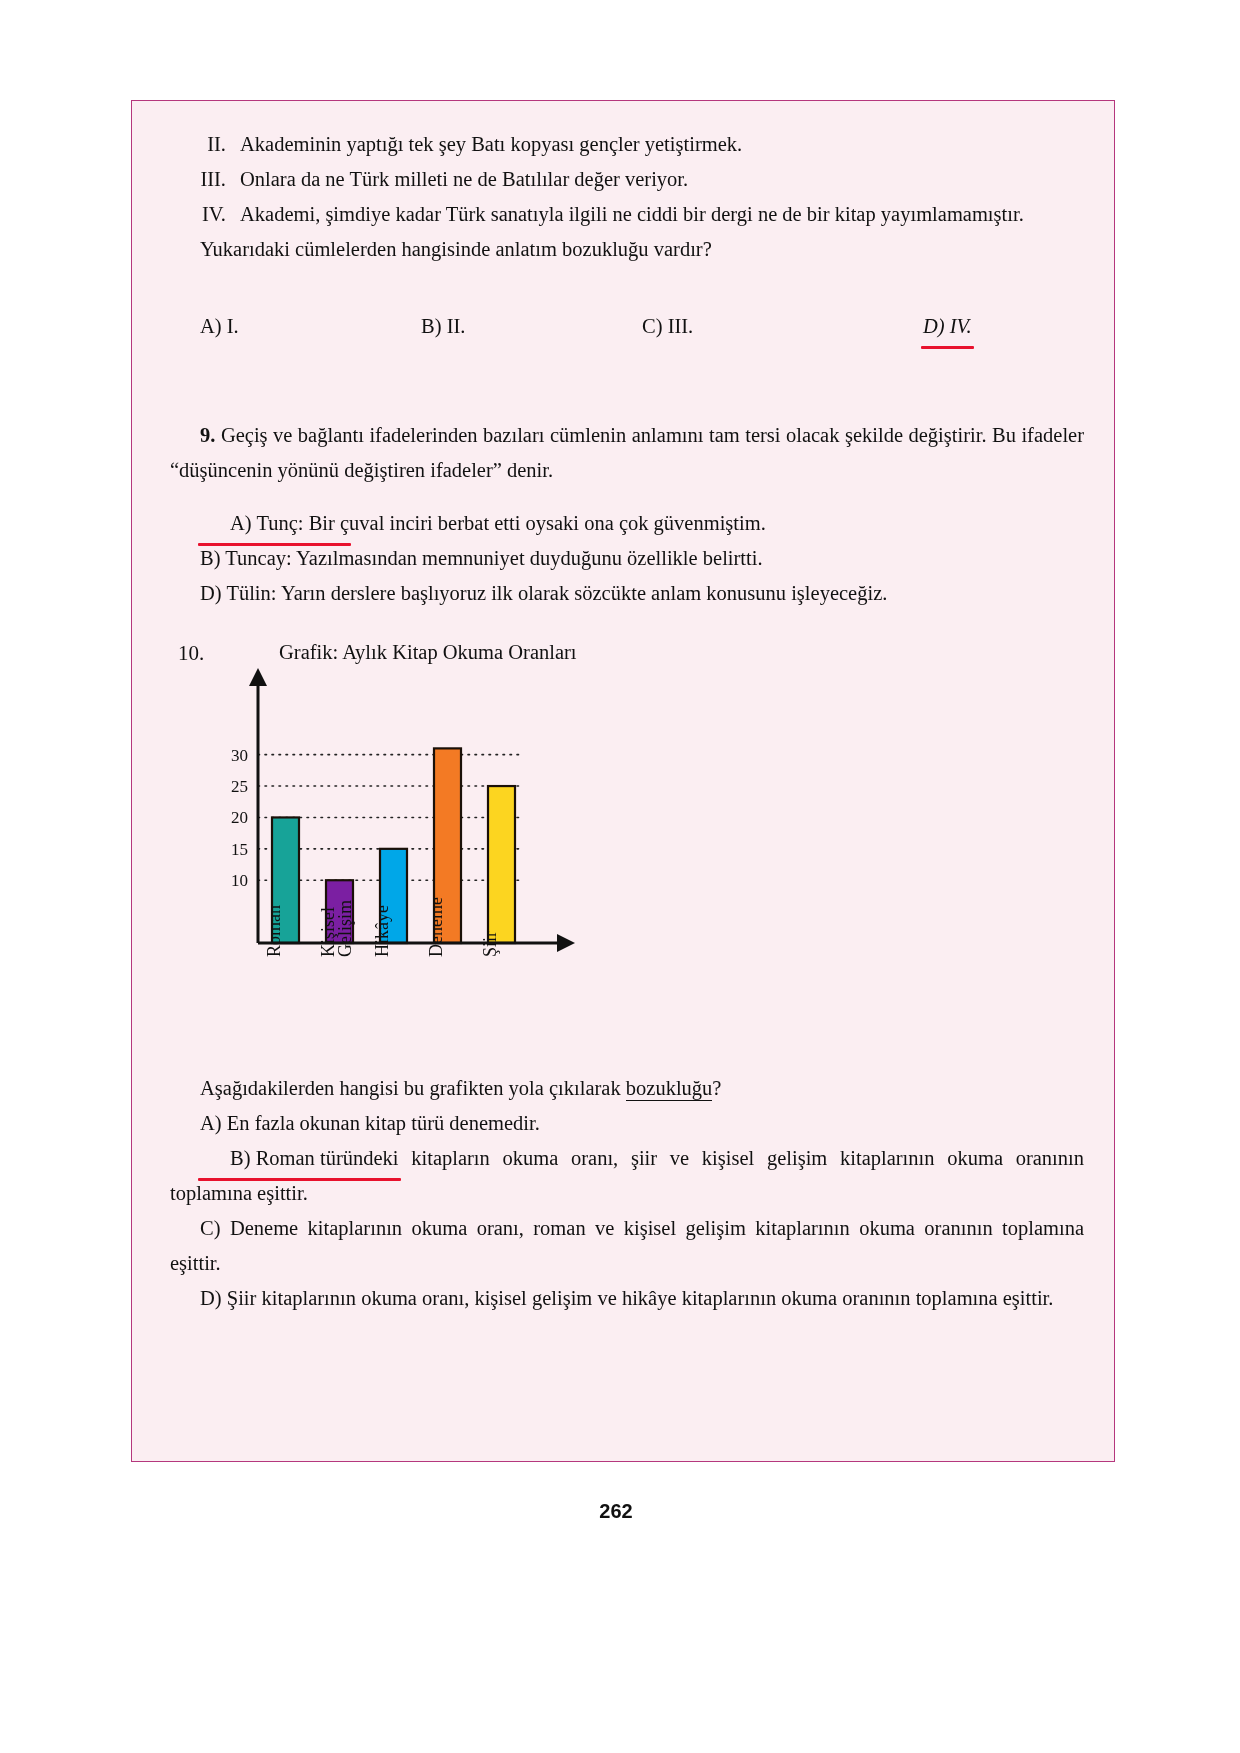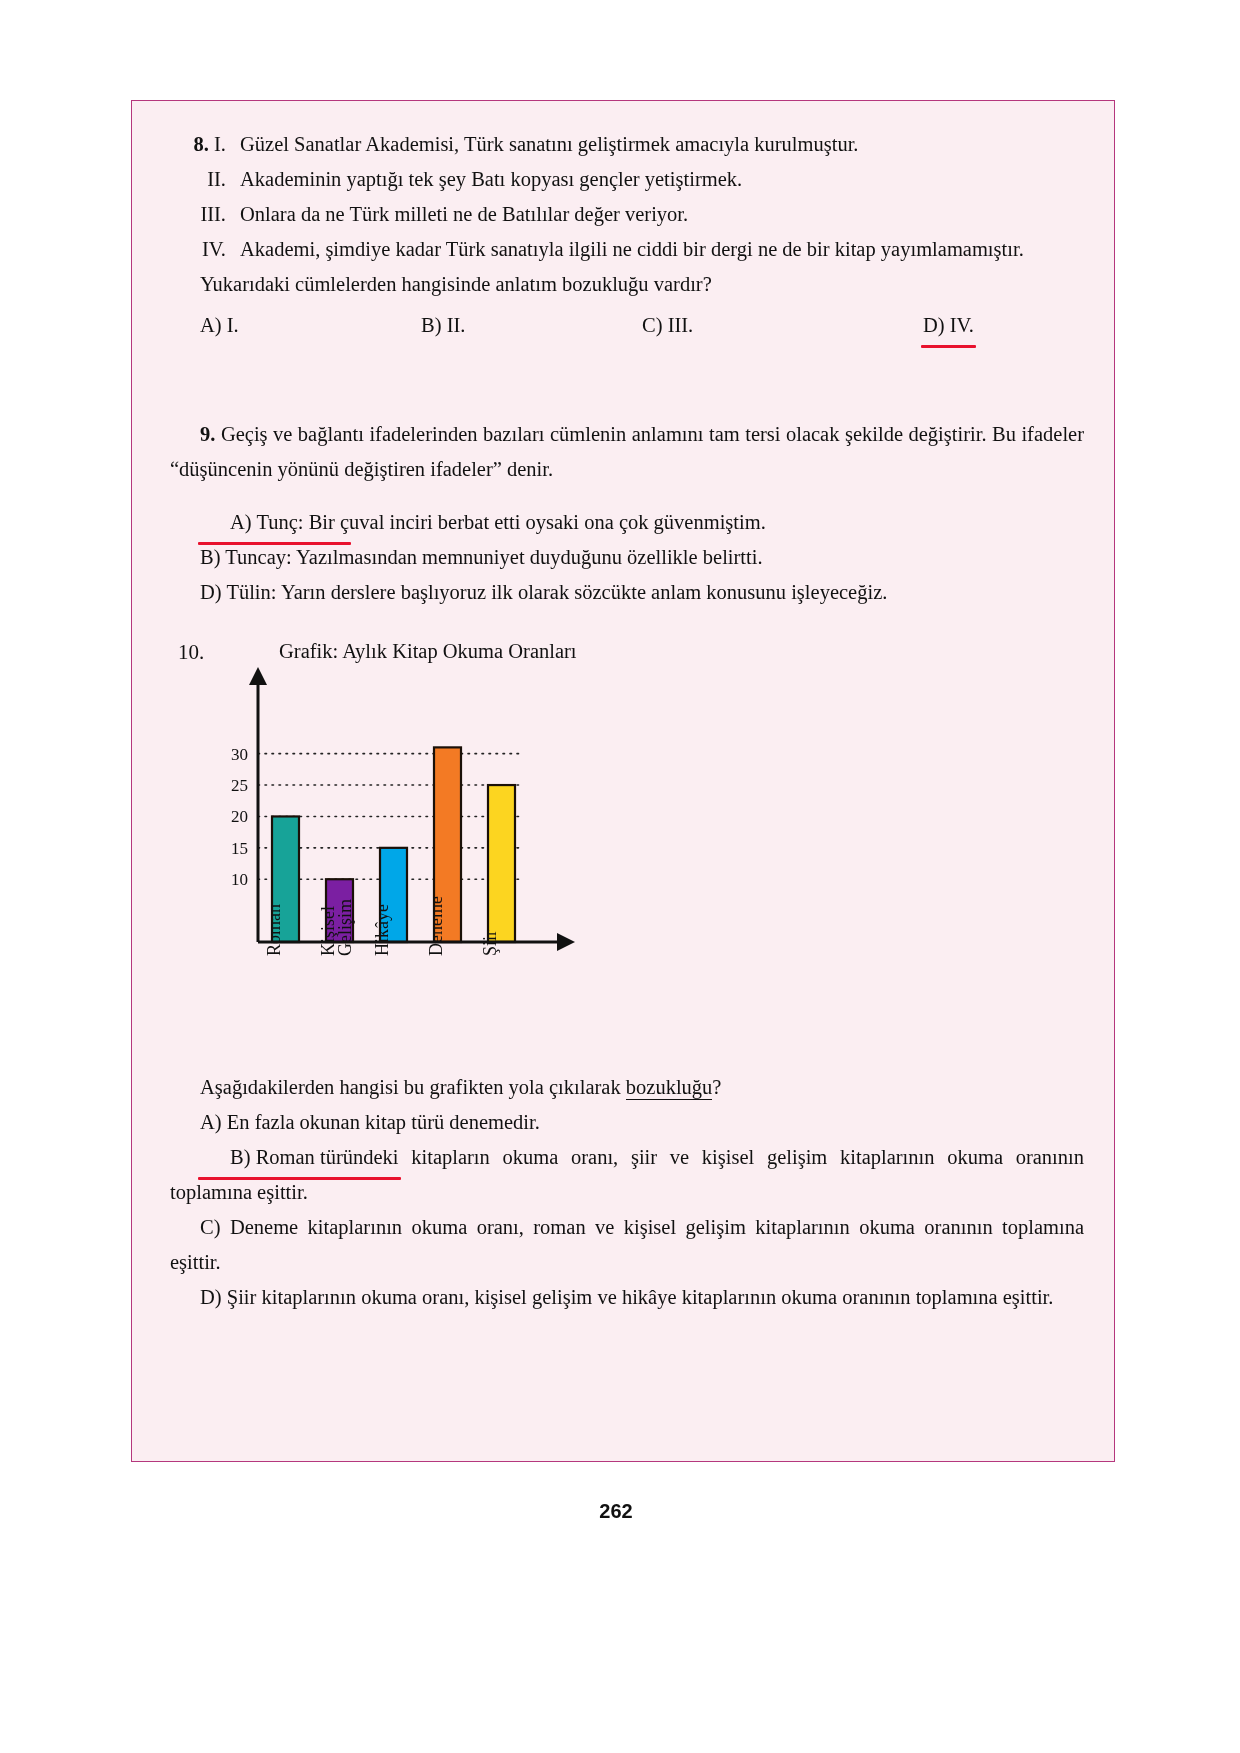--- a/index.html
+++ b/index.html
@@ -73,22 +73,22 @@
   }
 
   
   .opt-row {
     display: flex;
     font-size: 20.5px;
     line-height: 35px;
     margin-top: 6px;
     padding-left: 30px;
   }
-  .opt-col { flex: 0 0 25%; }
-  .opt-col.last { text-align: left; padding-left: 60px; }
+  .opt-col { flex: 0 0 25%; margin-top: 36px; }
+  .opt-col.last { text-align: left; padding-left: 60px; font-style: italic; }
 
   .opt {
     font-size: 20.5px;
     line-height: 35px;
     text-indent: 30px;
     text-align: justify;
     margin: 0;
   }
 
   .redmark {
@@ -156,24 +156,20 @@
 </head>
 <body>
 
 <div id="page">
 
   <div class="panel">
     <div class="panel-inner">
 
       <div class="q-block">
 
-        <div class="roman-item">
-          <div class="roman-lead"><span class="qnum">8.</span> <span>I.</span></div>
-          <div class="roman-body">Güzel Sanatlar Akademisi, Türk sanatını geliştirmek amacıyla kurulmuştur.</div>
-        </div>
 
         <div class="roman-item">
           <div class="roman-lead">II.</div>
           <div class="roman-body">Akademinin yaptığı tek şey Batı kopyası gençler yetiştirmek.</div>
         </div>
 
         <div class="roman-item">
           <div class="roman-lead">III.</div>
           <div class="roman-body">Onlara da ne Türk milleti ne de Batılılar değer veriyor.</div>
         </div>

